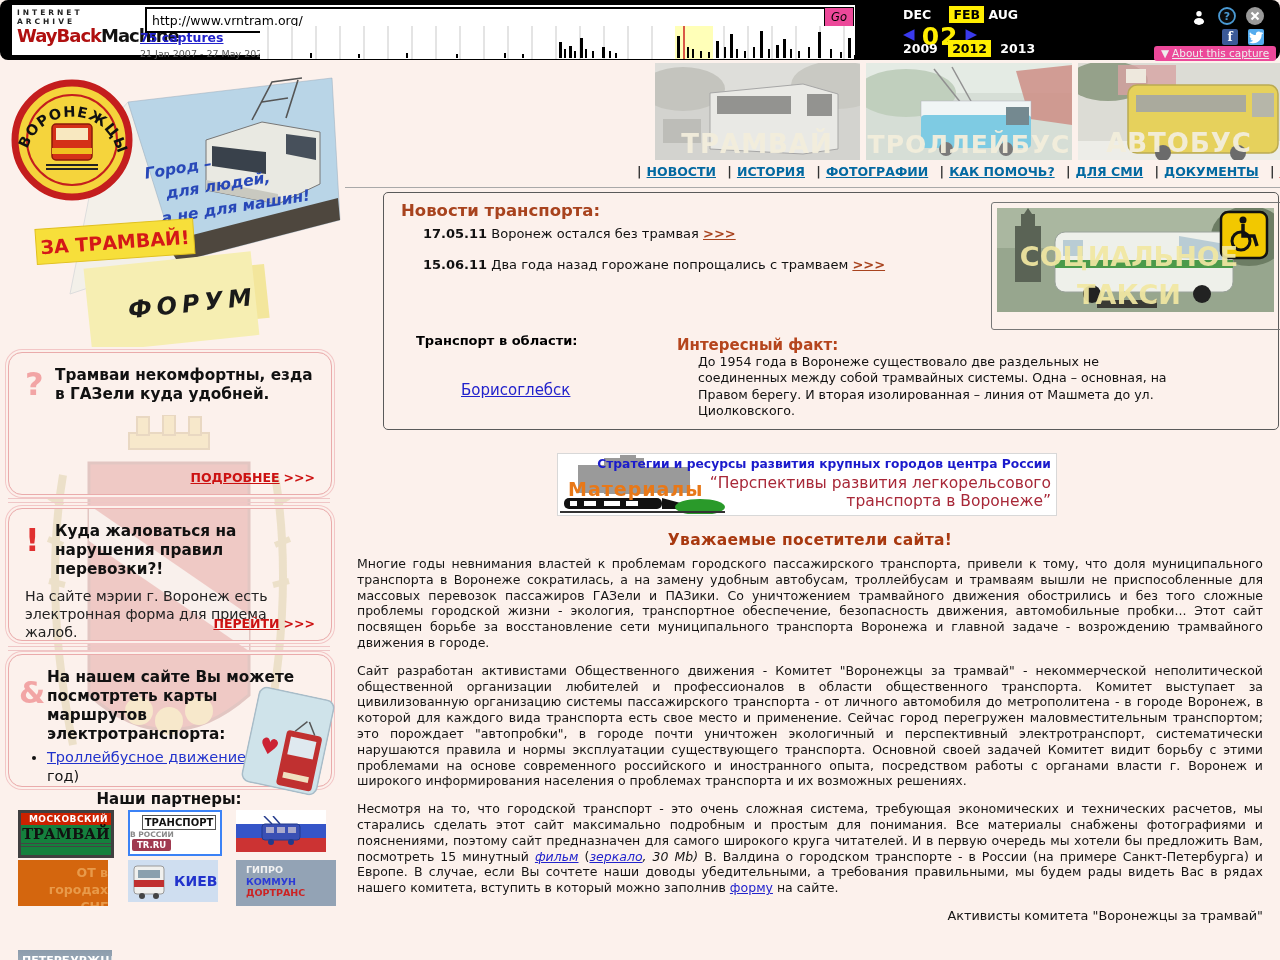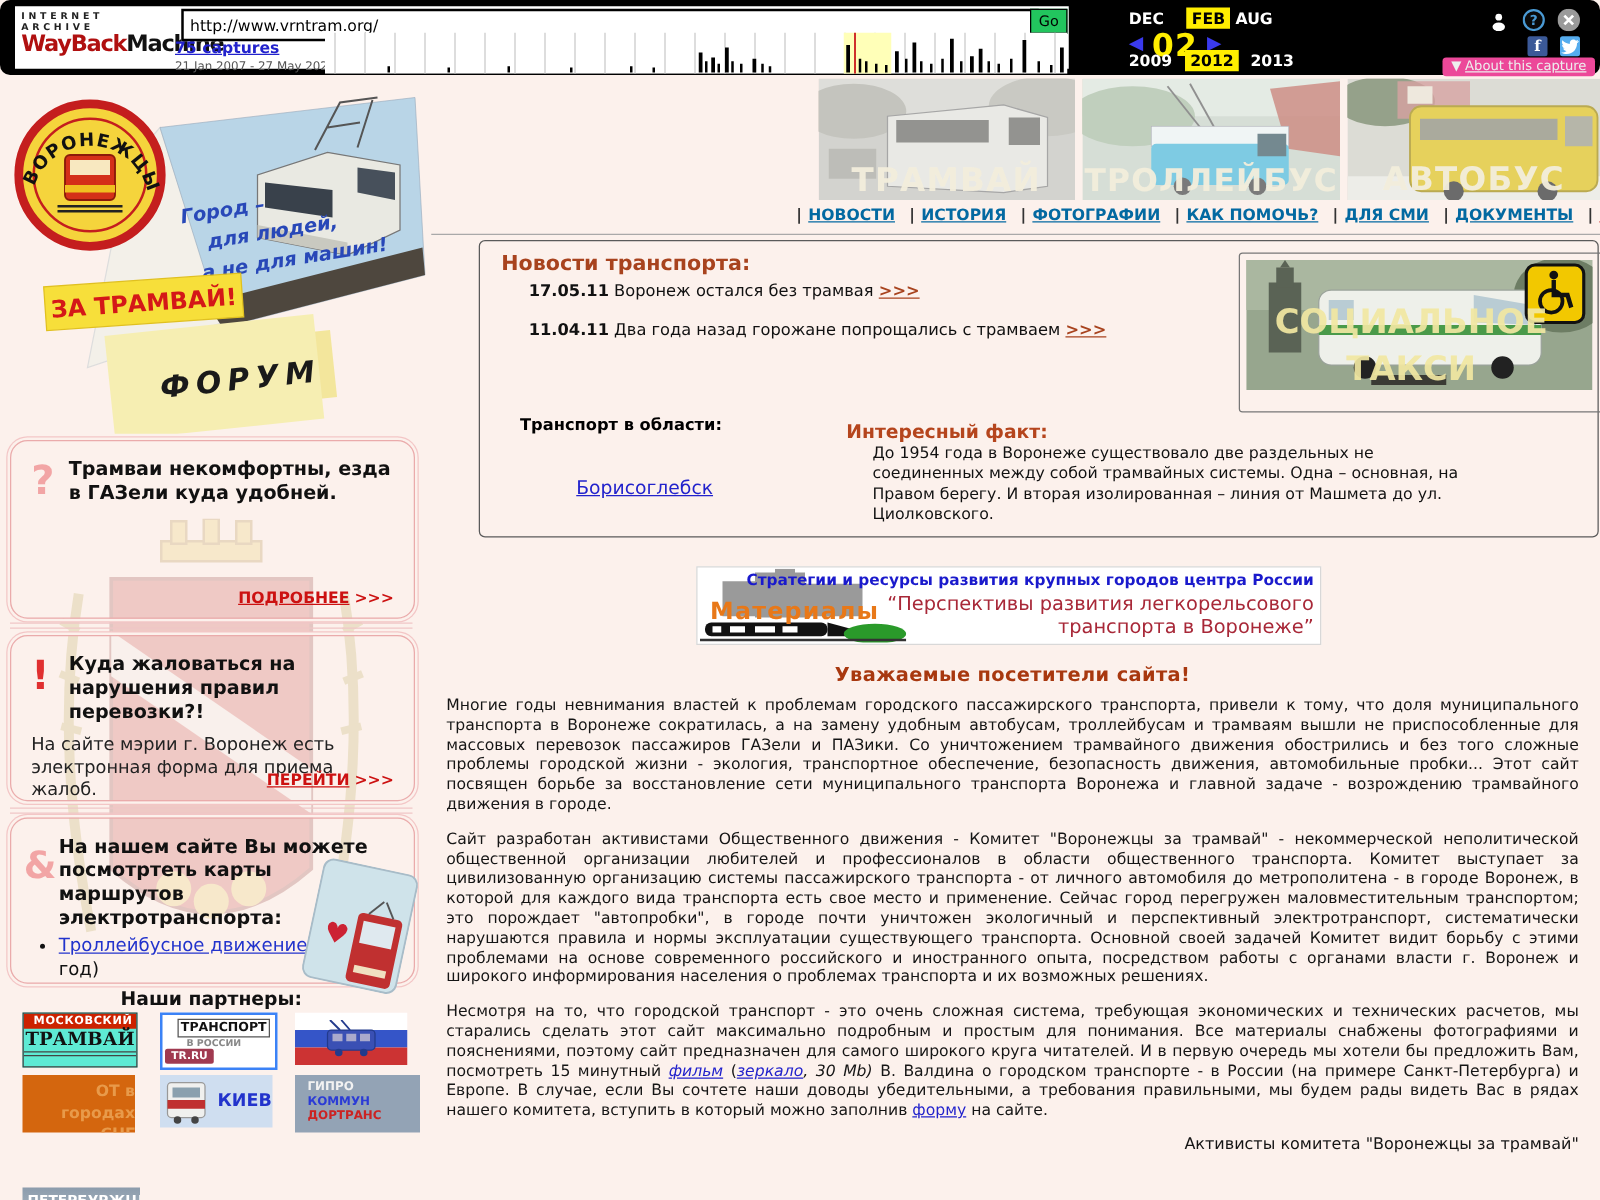--- a/index.html
+++ b/index.html
@@ -9,22 +9,22 @@
 
   
   .wb{position:absolute;left:0;top:0;width:1280px;height:60px;background:#000;border-radius:8px;z-index:60;}
   .wb-white{position:absolute;left:12px;top:5px;width:843px;height:50px;background:#fff;}
   .wb-logo{position:absolute;left:5px;top:3px;width:128px;cursor:pointer;}
   .wb-arch{font-size:7.5px;letter-spacing:3px;color:#222;font-weight:bold;}
   .wb-brand{font-size:18px;font-weight:bold;letter-spacing:-1px;line-height:1.1;}
   .wb-way{color:#b01010;} .wb-machine{color:#111;}
   .wb-url{position:absolute;left:133px;top:2px;width:672px;height:20px;border:2px solid #000;
           font-size:12.5px;padding:1px 5px;font-family:inherit;background:#fff;}
-  .wb-go{position:absolute;left:812px;top:2px;width:30px;height:20px;background:#22c55e;
-         border:1px solid #000;font-size:11.5px;font-family:inherit;cursor:pointer;}
+  .wb-go{position:absolute;left:812px;top:2px;width:30px;height:20px;background:#ec4899;
+         border:1px solid #000;font-size:11.5px;font-family:inherit;cursor:pointer;font-style:italic;}
   .wb-caps{position:absolute;left:128px;top:22px;}
   .wb-caps a{color:#2222cc;font-weight:bold;font-size:12.5px;text-decoration:underline;cursor:pointer;}
   .wb-range{font-size:9.5px;color:#555;margin-top:2px;white-space:nowrap;}
   .wb-tl{position:absolute;left:248px;top:21px;width:594px;height:33px;cursor:pointer;}
   .wb-monthrow{position:absolute;left:903px;top:6px;color:#fff;font-weight:bold;font-size:12.5px;}
   .wb-monthrow span{display:inline-block;}
   .wb-hl{background:#ffee00;color:#000;padding:1px 4px;}
   .wb-dayrow{position:absolute;left:903px;top:22px;}
   .wb-arrow{color:#3a3aee;font-size:15px;cursor:pointer;vertical-align:6px;}
   .wb-day{color:#ffee00;font-size:25px;font-weight:bold;letter-spacing:1px;padding:0 2px;}
@@ -100,27 +100,27 @@
   .sbox ul{margin:2px 10px 4px 38px;padding:0;}
   .sbox li{font-size:14.5px;line-height:19px;color:#111;}
   .sbox li a{color:#2233cc;text-decoration:underline;cursor:pointer;}
   .divider{position:absolute;left:0;width:322px;height:3px;border-top:1px solid #efc6c6;
            border-bottom:1px solid #efc6c6;z-index:1;}
   .tramcard{position:absolute;right:4px;bottom:-4px;transform:rotate(12deg);z-index:2;}
 
   .partners-title{position:absolute;left:0;top:440px;width:322px;text-align:center;
                   font-size:15px;font-weight:bold;color:#111;z-index:1;}
   .pc{position:absolute;width:90px;height:42px;overflow:hidden;font-weight:bold;cursor:pointer;z-index:1;}
-  .p-moscow{background:#5eead4;border:1px solid #404040;}
+  .p-moscow{background:#15803d;border:3px solid #404040;}
   .pm1{background:#cc2200;color:#fff;font-size:9px;text-align:right;padding:1px 3px 1px 0;letter-spacing:.5px;}
   .pm2{font-family:"DejaVu Serif","Liberation Serif",serif;font-size:14.5px;text-align:center;color:#111;
        border-bottom:4px double #444;line-height:1.25;}
   .p-trru{background:#fff;border:2px solid #3b82f6;}
   .pt1{margin:3px 4px 0 12px;border:1px solid #555;text-align:center;font-size:10px;color:#111;padding:1px 0;}
-  .pt2{text-align:center;font-size:7.5px;color:#888;margin-right:8px;}
+  .pt2{text-align:left;font-size:7.5px;color:#888;margin-right:8px;}
   .ptb{position:absolute;left:2px;bottom:3px;background:#a03a50;color:#fff;font-size:8.5px;
        padding:1px 5px;border-radius:2px;}
   .p-flag{position:relative;}
   .p-flag .f1{height:14px;background:#fff;} .p-flag .f2{height:14px;background:#3555c8;}
   .p-flag .f3{height:14px;background:#cc3333;}
   .p-flag svg{position:absolute;left:22px;top:6px;}
   .p-sng{background:#d4660e;color:#e89a4a;text-align:right;font-size:12.5px;line-height:17px;padding-top:4px;}
   .p-kiev{background:#cfdef0;display:flex;align-items:center;}
   .pk-txt{color:#2233cc;font-size:14px;margin-left:4px;}
   .p-gipro{background:#93a3b5;padding:4px 0 0 10px;font-size:9.5px;line-height:11.5px;}
@@ -373,21 +373,21 @@
   <div class="nav-rule"></div>
 
   <div class="newsbox">
     <div class="news-title">Новости транспорта:</div>
     <div class="news-item" style="top:33px;">
       <b>17.05.11</b>
       <span>Воронеж остался без трамвая</span>
       <a>&gt;&gt;&gt;</a>
     </div>
     <div class="news-item" style="top:64px;">
-      <b>11.04.11</b>
+      <b>15.06.11</b>
       <span>Два года назад горожане попрощались с трамваем</span>
       <a>&gt;&gt;&gt;</a>
     </div>
     <div class="region-title">Транспорт в области:</div>
     <a class="region-link">Борисоглебск</a>
     <div class="fact-title">Интересный факт:</div>
     <div class="fact-text">До 1954 года в Воронеже существовало две раздельных не соединенных между собой трамвайных системы. Одна – основная, на Правом берегу. И вторая изолированная – линия от Машмета до ул. Циолковского.</div>
   </div>
 
   <div class="taxi">

